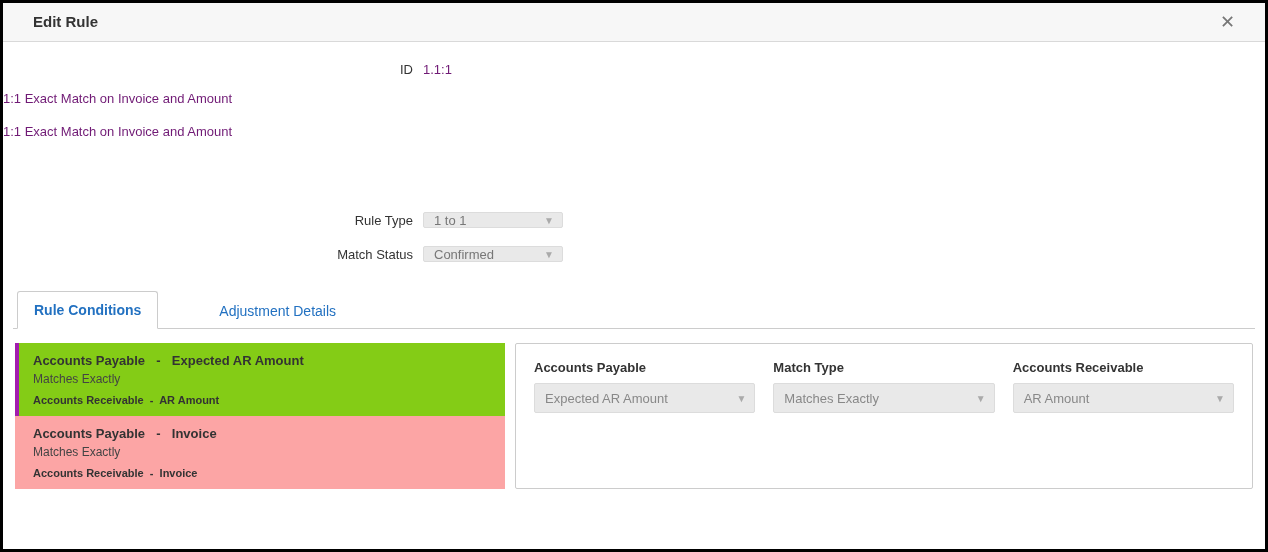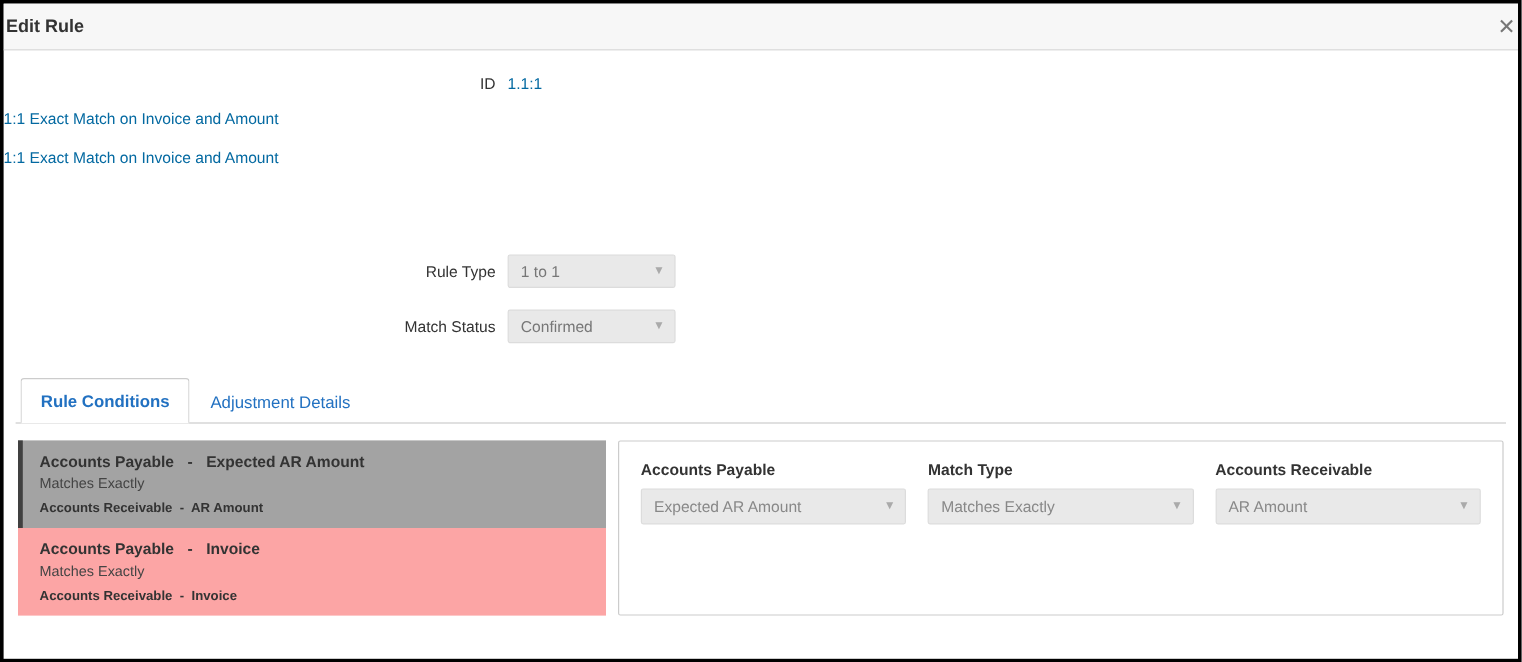--- a/index.html
+++ b/index.html
@@ -10,23 +10,22 @@
     color: #333;
     background: #fff;
     width: 1268px;
     height: 552px;
     border: 3px solid #000;
     position: relative;
   }
   .titlebar {
     background: #f7f7f7;
     border-bottom: 1px solid #d9d9d9;
-    padding: 10px 2px;
-    display: flex;
-    align-items: center;
+    padding: 10px 30px;
+    display: flex;
     justify-content: space-between;
   }
   .titlebar h1 {
     font-size: 15px;
     font-weight: bold;
     margin: 0;
     color: #333;
   }
   .close-x {
     color: #777;
@@ -45,51 +44,52 @@
   .form-row.tight { margin-bottom: 14px; }
   .form-label {
     width: 420px;
     text-align: right;
     font-weight: normal;
     color: #333;
     padding-right: 10px;
     font-size: 13px;
   }
   .form-value {
-    color: #0369a1;
+    color: #701a75;
     font-size: 13px;
   }
   .spacer-row { height: 55px; }
   .select-box {
     background: #e9e9e9;
     border: 1px solid #dcdcdc;
     color: #777;
     font-size: 13px;
     padding: 6px 28px 6px 10px;
     min-width: 140px;
-    height: 28px;
+    height: 16px;
     position: relative;
     display: inline-flex;
     align-items: center;
     border-radius: 2px;
   }
   .select-box .caret {
     position: absolute;
     right: 8px;
     top: 50%;
     transform: translateY(-50%);
     color: #aaa;
     font-size: 10px;
   }
   .tabs {
     display: flex;
     align-items: flex-end;
     border-bottom: 1px solid #ccc;
     margin: 0 10px;
     padding-left: 4px;
+    gap: 44px;
   }
   .tab {
     padding: 10px 16px;
     font-size: 14px;
     color: #2271c1;
     cursor: pointer;
     border: 1px solid transparent;
     border-bottom: none;
     position: relative;
     bottom: -1px;
@@ -109,22 +109,22 @@
   }
   .cond-list {
     width: 490px;
   }
   .cond-item {
     padding: 10px 14px 10px 14px;
     border-left: 4px solid transparent;
     background: #fca5a5;
   }
   .cond-item.selected {
-    background: #a3a3a3;
-    border-left: 4px solid #404040;
+    background: #84cc16;
+    border-left: 4px solid #a21caf;
   }
   .cond-line {
     font-weight: bold;
     font-size: 13px;
     color: #333;
     margin-bottom: 4px;
   }
   .cond-line .sep {
     font-weight: bold;
     padding: 0 4px;

